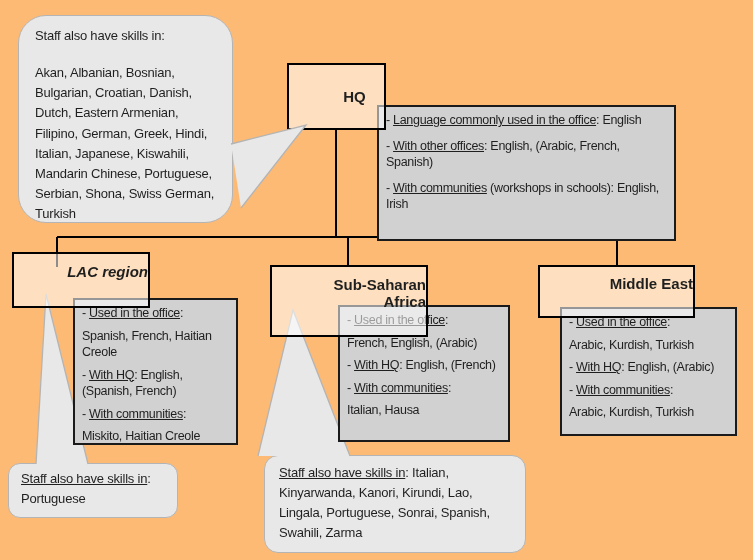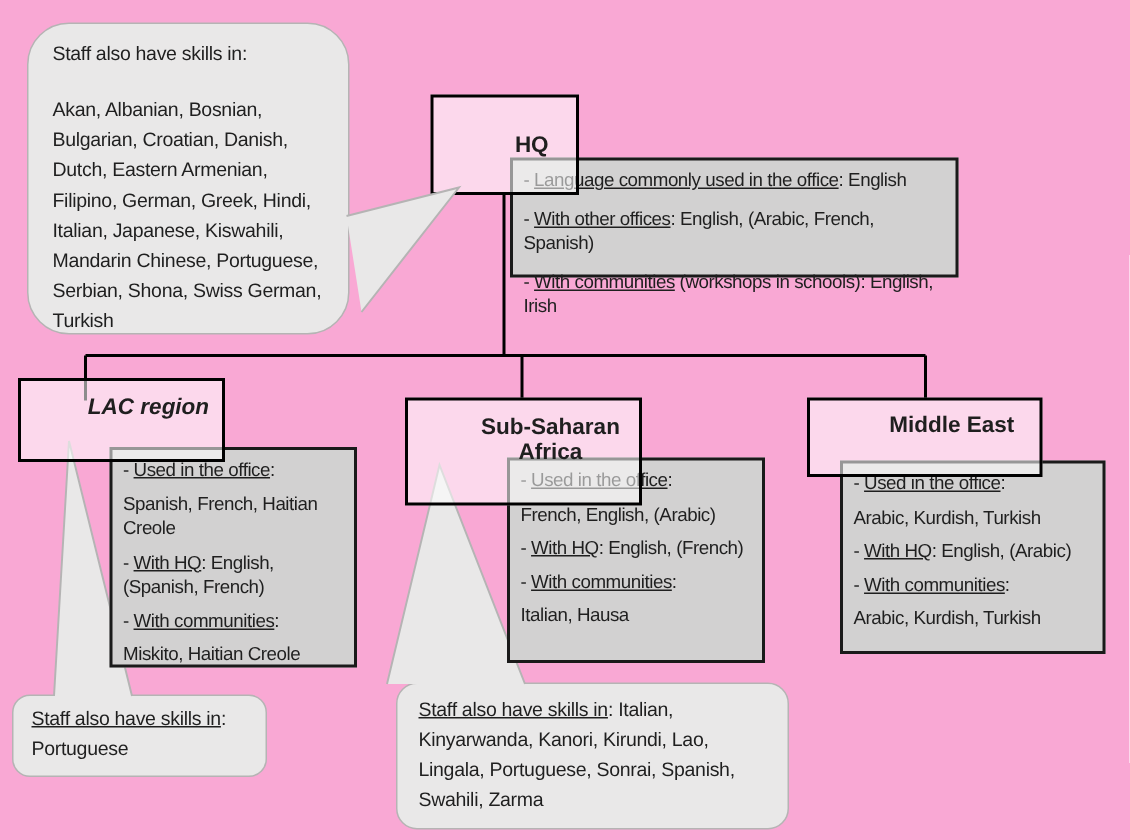--- a/index.html
+++ b/index.html
@@ -4,21 +4,21 @@
 <style>
   :root{
     --ink:#1f1f1f; --line:#000000;
     --panel-fill:#d2d1d1; --panel-stroke:#1a1a1a;
     --bubble-fill:#e9e8e8; --bubble-stroke:#b5b4b4;
     --node-fill:rgba(255,255,255,0.55); --node-stroke:#000000;
   }
   html,body{margin:0;padding:0;background:#ffffff;}
   #stage{
     position:relative; width:753px; height:560px; overflow:hidden;
-    font-family:"Liberation Sans", sans-serif; color:var(--ink); background:#f9a8d4;
+    font-family:"Liberation Sans", sans-serif; color:var(--ink); background:#fdba74;
   }
   .abs{position:absolute;}
   svg.layer{position:absolute; left:0; top:0; width:753px; height:560px; pointer-events:none;}
   #layerA{z-index:2;} #layerB{z-index:5;}
   .conn{stroke:var(--line); stroke-width:2; fill:none;}
   .tail{fill:var(--bubble-fill); stroke:var(--bubble-stroke); stroke-width:1.3;}
 
   .bubble{
     z-index:1; background:var(--bubble-fill);
     border:1.3px solid var(--bubble-stroke);
@@ -31,29 +31,29 @@
   .u{text-decoration:underline;}
 
   .panel{
     z-index:3; background:var(--panel-fill);
     border:2px solid var(--panel-stroke);
     font-size:12.5px; letter-spacing:-0.3px; line-height:1.32;
     padding:5px 7px; box-sizing:border-box;
   }
   .panel .para{margin:0 0 6px 0;}
   #panel-hq .para{margin:0 0 9px 0;}
-  #panel-hq{left:340px; top:105px; width:299px; height:80px;}
+  #panel-hq{left:377px; top:105px; width:299px; height:136px;}
   #panel-lac{left:73px;  top:298px; width:165px; height:147px;}
   #panel-ssa{left:338px; top:305px; width:172px; height:137px;}
   #panel-me{left:560px;  top:307px; width:177px; height:129px;}
 
   .node{
     z-index:4; background:var(--node-fill);
     border:2px solid var(--node-stroke);
-    font-weight:bold; font-size:15px; text-align:center; box-sizing:border-box;padding-left:36px;
+    font-weight:bold; font-size:15px; text-align:right; box-sizing:border-box;padding-left:36px;
   }
   #node-hq{left:287px; top:63px; width:99px; height:67px; display:flex; align-items:center; justify-content:center;}
   #node-lac{left:12px;  top:252px; width:138px; height:56px; padding-top:9px;font-style:italic;}
   #node-ssa{left:270px; top:265px; width:158px; height:72px; padding-top:9px;}
   #node-me{left:538px;  top:265px; width:157px; height:53px; padding-top:8px;}
 </style>
 </head>
 <body>
 
 <div id="stage">

